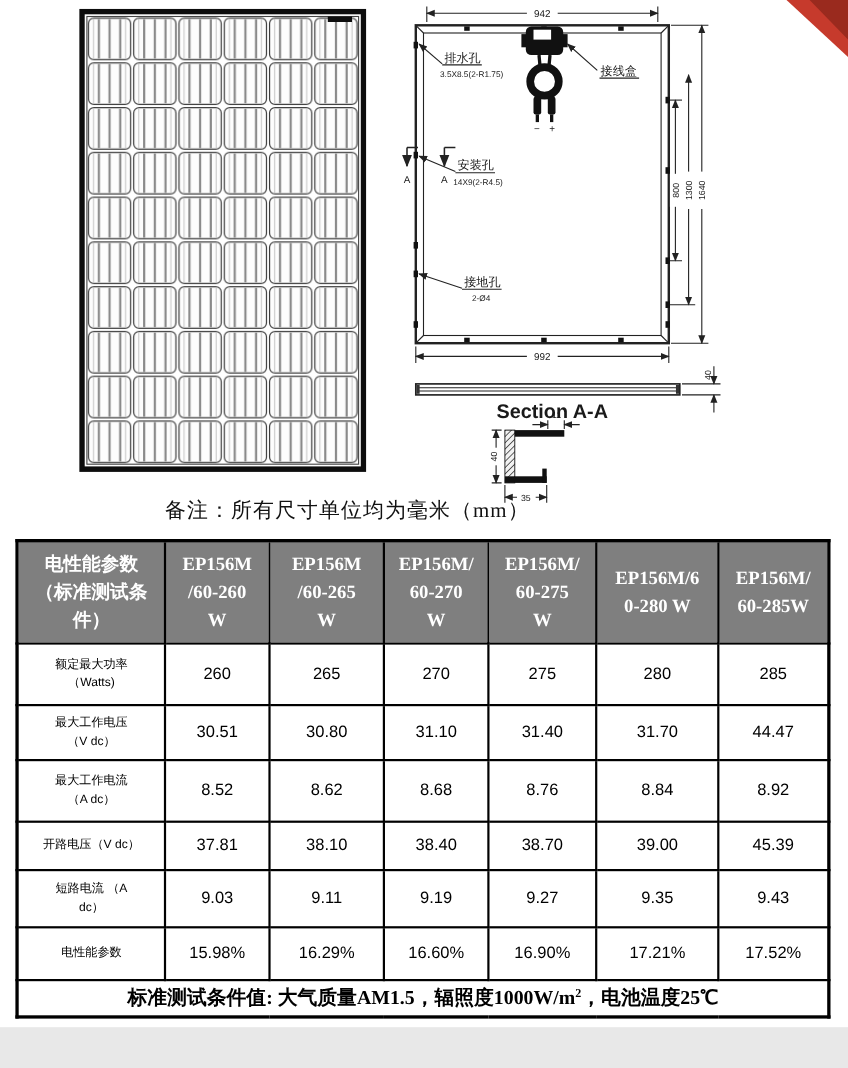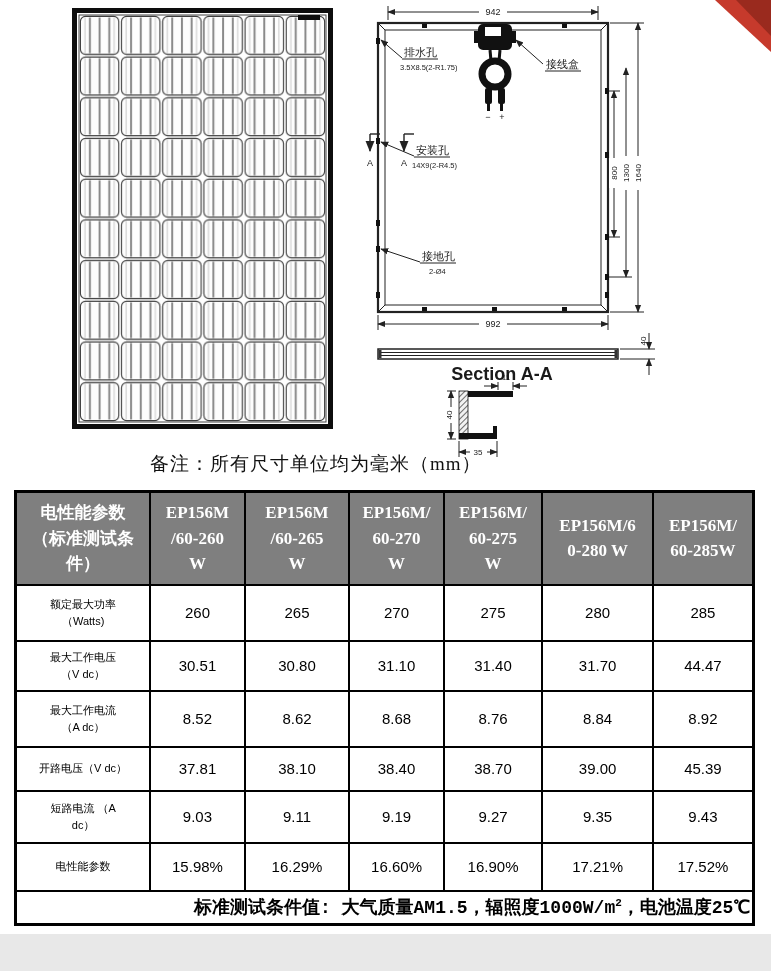--- a/index.html
+++ b/index.html
@@ -11,22 +11,22 @@
         font-family:"Liberation Serif",serif;font-size:19px;letter-spacing:1px;color:#111;}
   
   table.spec{position:absolute;left:14px;top:490px;width:741px;border-collapse:collapse;
         table-layout:fixed;background:#fff;}
   table.spec th,table.spec td{border:2px solid #000;padding:0 2px;overflow:hidden;}
   table.spec{border:3px solid #000;}
   th.hdr{background:#7f7f7f;color:#fff;font-family:"Liberation Serif",serif;
         font-weight:bold;font-size:17px;line-height:1.5;text-align:center;white-space:pre-line;}
   td.rowlabel{font-size:11px;text-align:center;white-space:pre-line;line-height:1.5;}
   td.val{font-size:15px;text-align:center;margin-left:20px;}
-  td.foot{font-family:Liberation Mono, monospace;font-weight:bold;font-size:18px;
-        text-align:right;padding-left:7px;}
+  td.foot{font-family:Liberation Serif, serif;font-weight:bold;font-size:18px;
+        text-align:center;padding-left:7px;}
   td.foot sup{font-size:11px;}
 </style>
 </head>
 <body>
 
 <div class="page">
 
   <svg class="abs" style="right:0;top:0" width="60" height="56" viewBox="0 0 60 56">
     <polygon points="4,0 60,0 60,52" fill="#c63a2c"></polygon>
     <polygon points="25,0 60,0 60,36" fill="#9a2a1e"></polygon>

